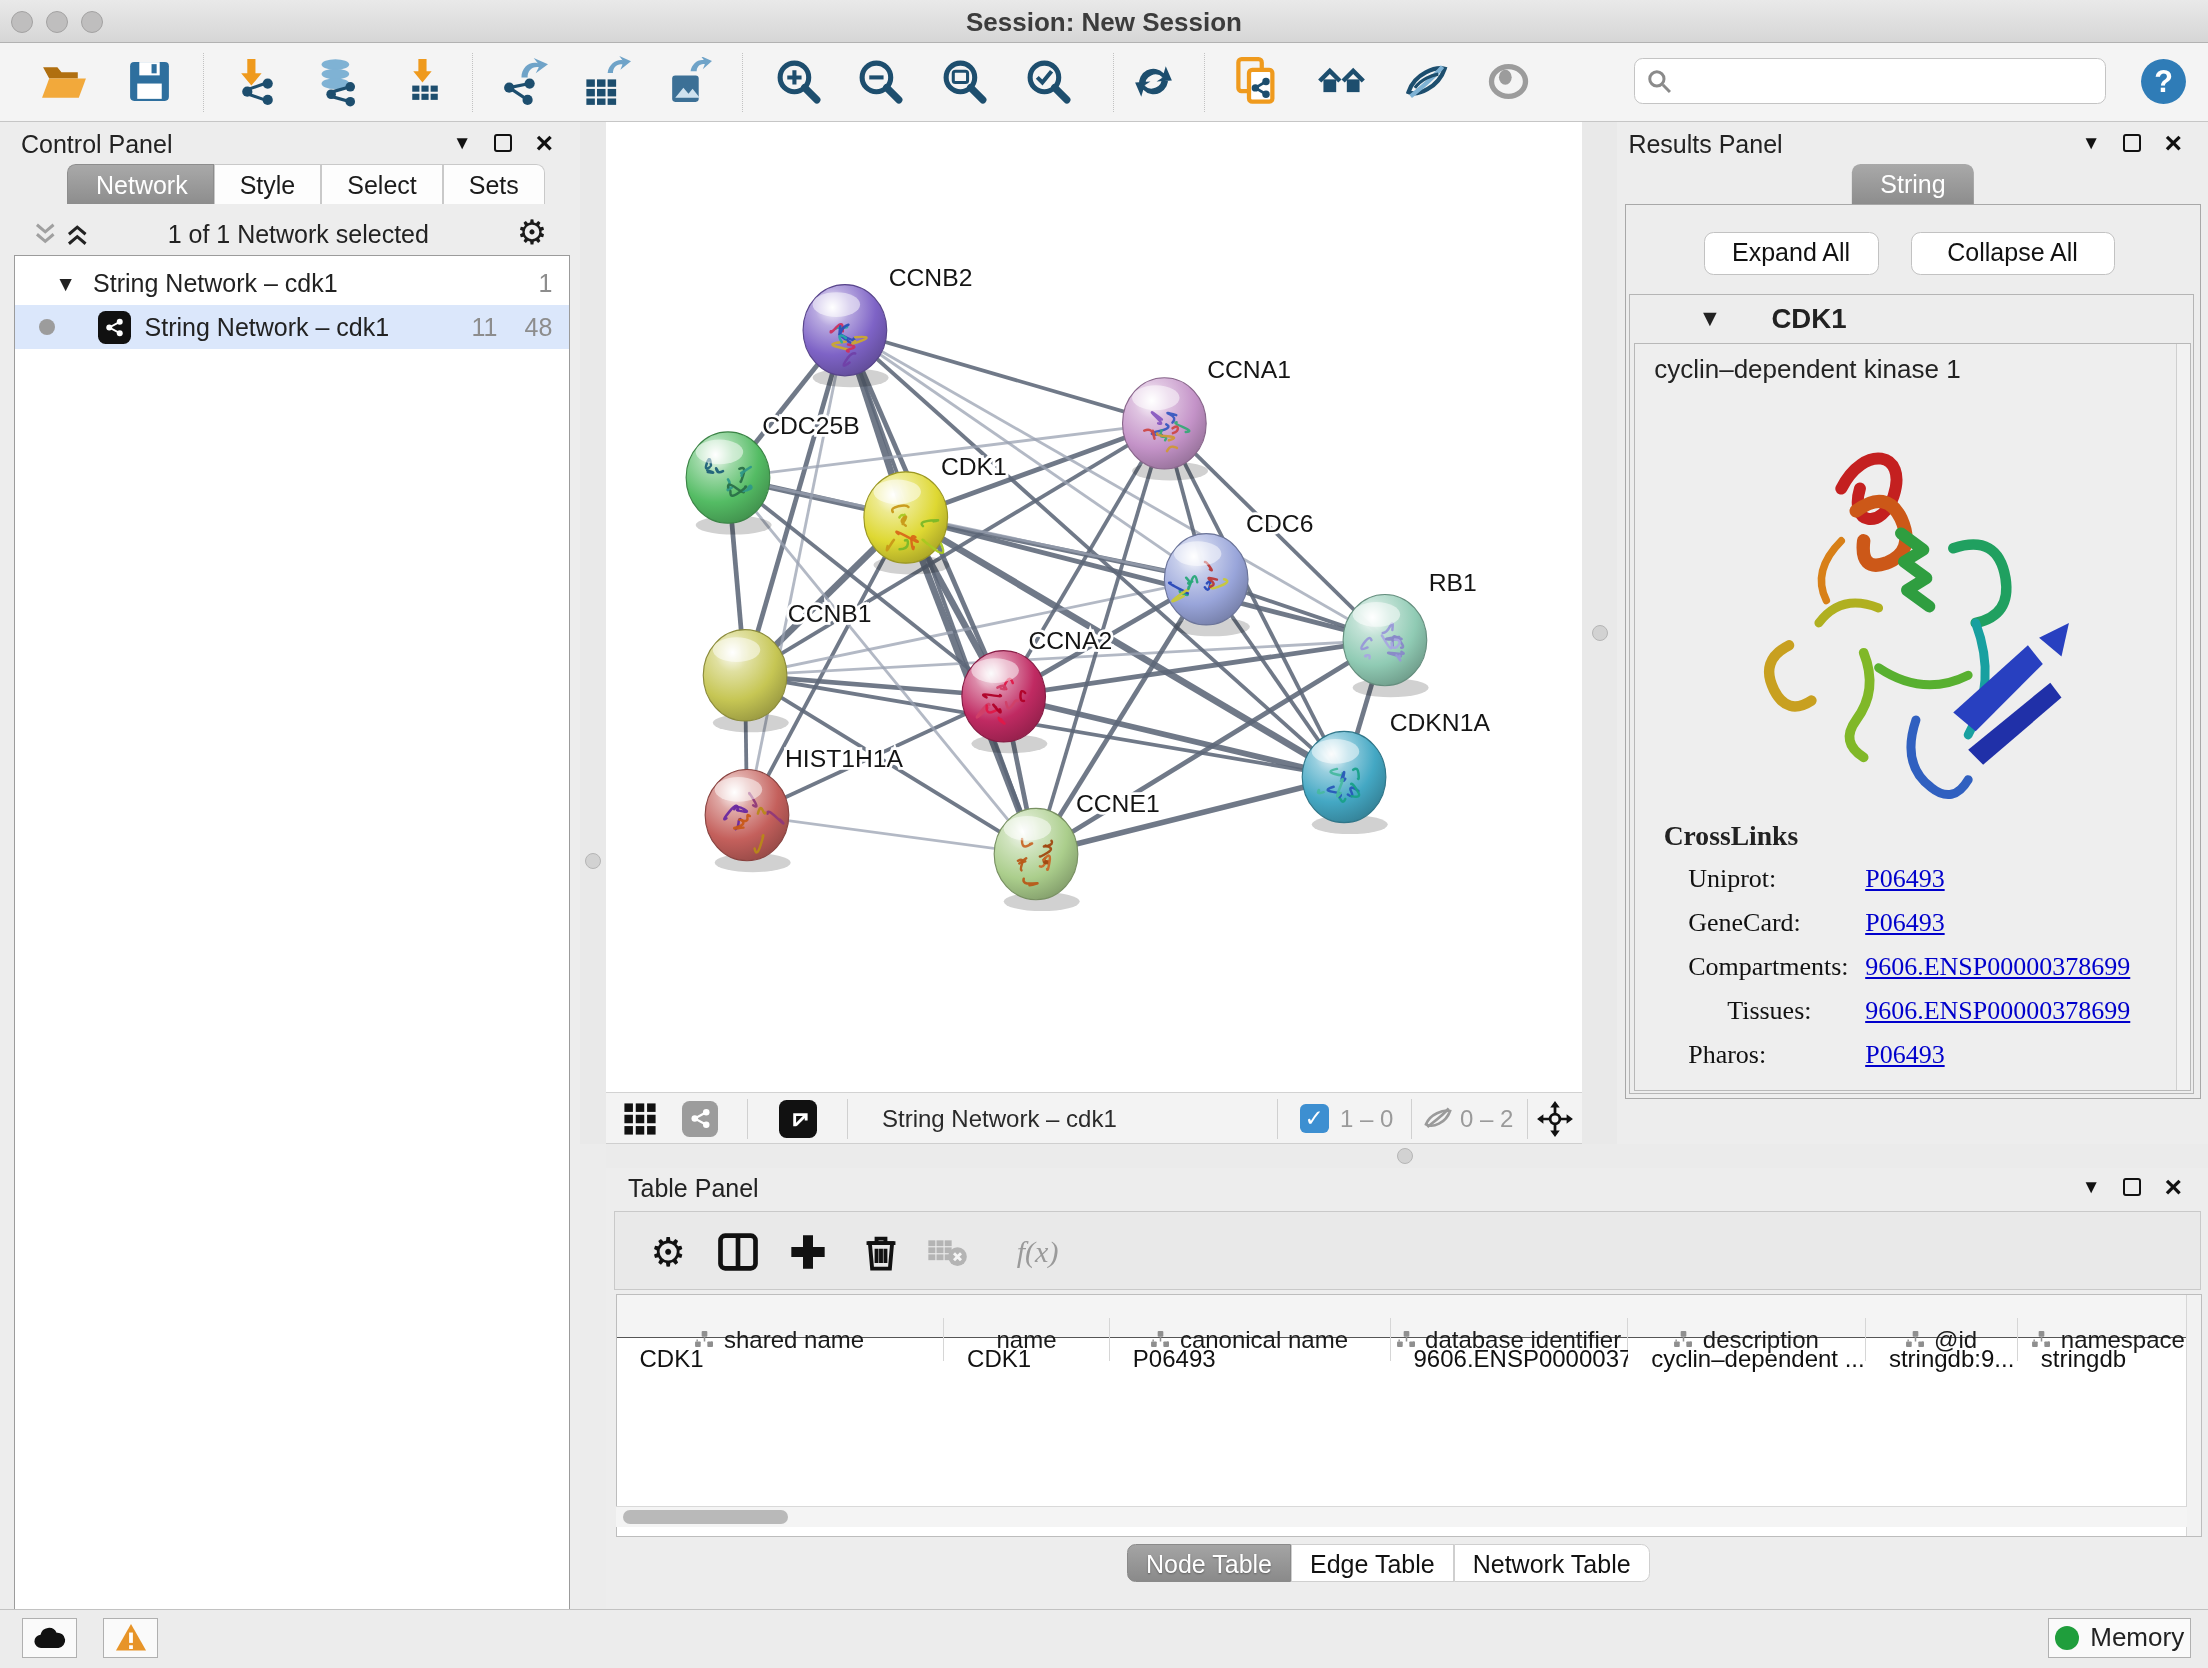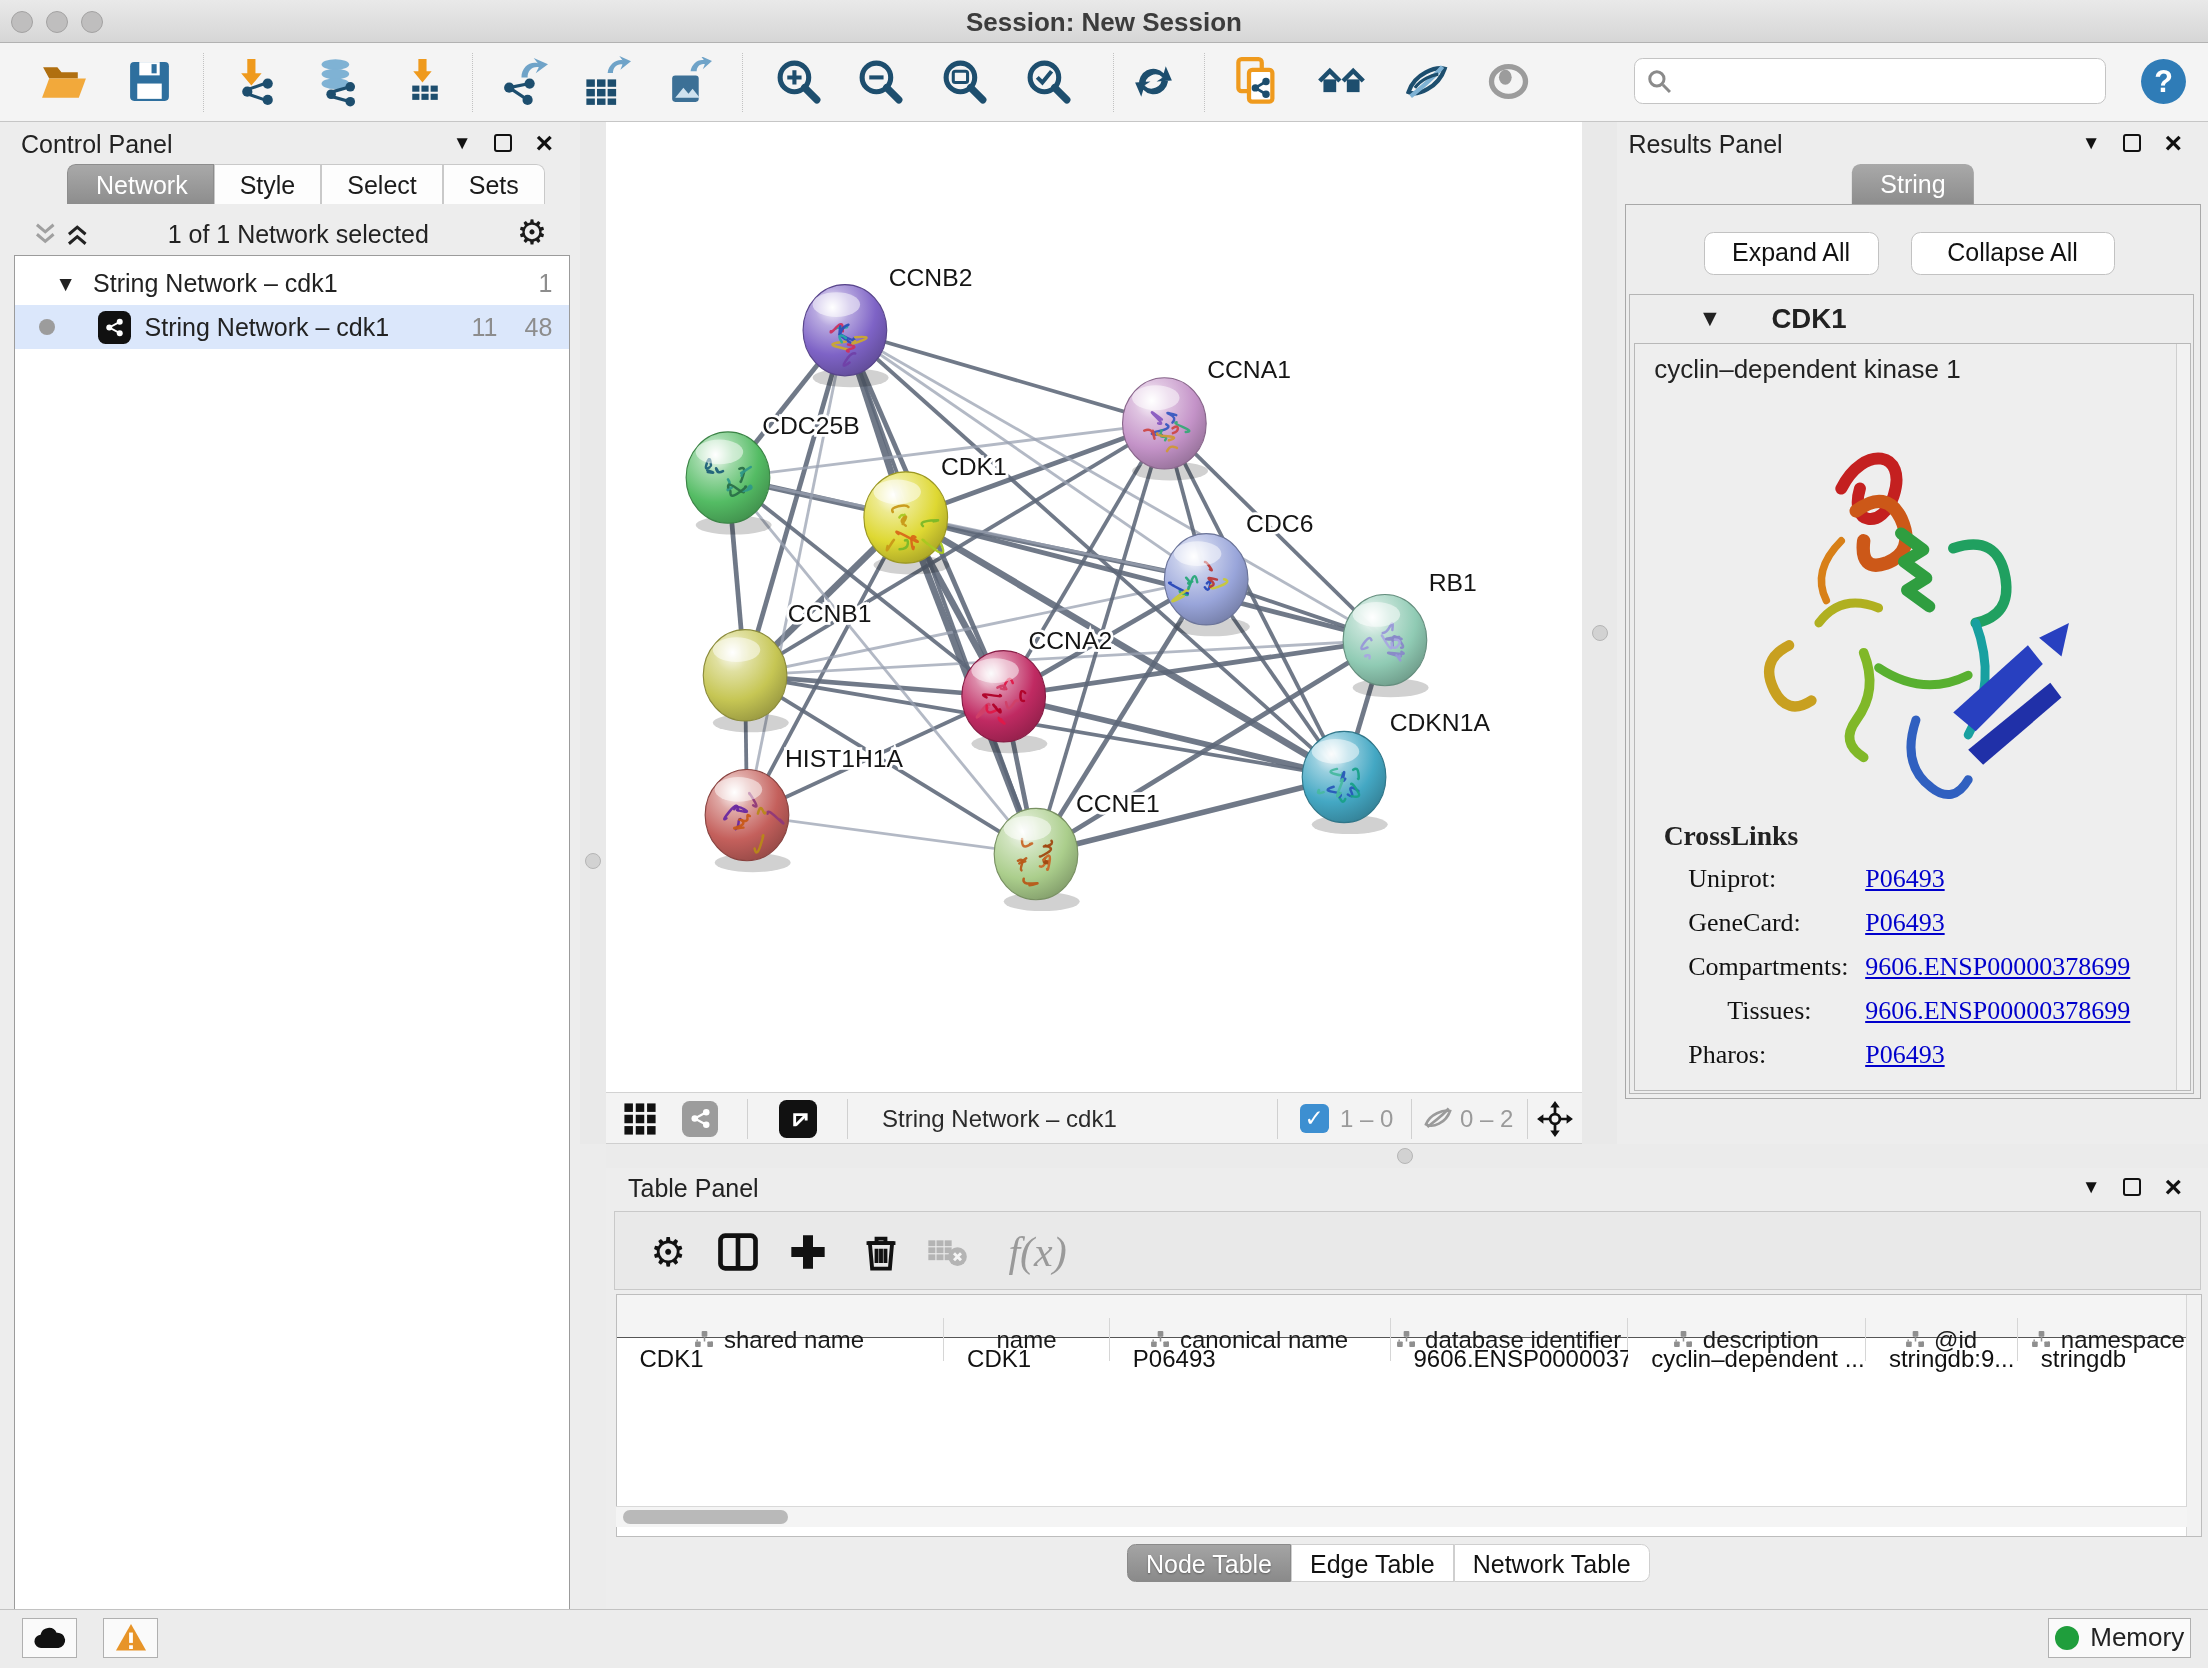--- a/index.html
+++ b/index.html
@@ -822,21 +822,21 @@
               <rect x="16" y="14" width="6" height="5"></rect>
               <rect x="2" y="20" width="6" height="5"></rect>
               <rect x="9" y="20" width="6" height="5"></rect>
               <rect x="16" y="20" width="6" height="5"></rect>
             </g>
             <circle cx="27" cy="22" r="8" fill="#8a8a8a"></circle>
             <path d="M24 19l6 6M30 19l-6 6" stroke="#fff" stroke-width="2.5"></path>
           </svg>
       </div>
       <div class="tp-icon" style="left:380px;width:86px">
-        <span class="serif" style="font-style:italic;font-size:42px;color:#9a9a9a">f(x)</span>
+        <span class="serif" style="font-style:italic;font-size:30px;color:#9a9a9a">f(x)</span>
       </div>
     </div>
     <div class="tbl">
       <div class="tbl-head" id="tbl-head">
           <div class="th" style="width: 328px;">
             <span><svg width="19" height="17" viewBox="0 0 20 18">
                 <g fill="#8f8f8f">
                   <rect x="7" y="0" width="6" height="6" rx="1"></rect>
                   <rect x="0" y="11" width="6" height="6" rx="1"></rect>
                   <rect x="13" y="11" width="6" height="6" rx="1"></rect>

